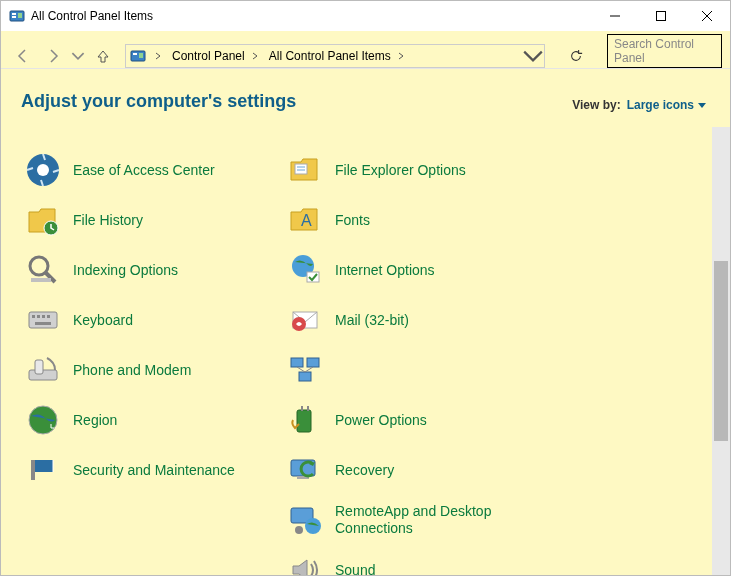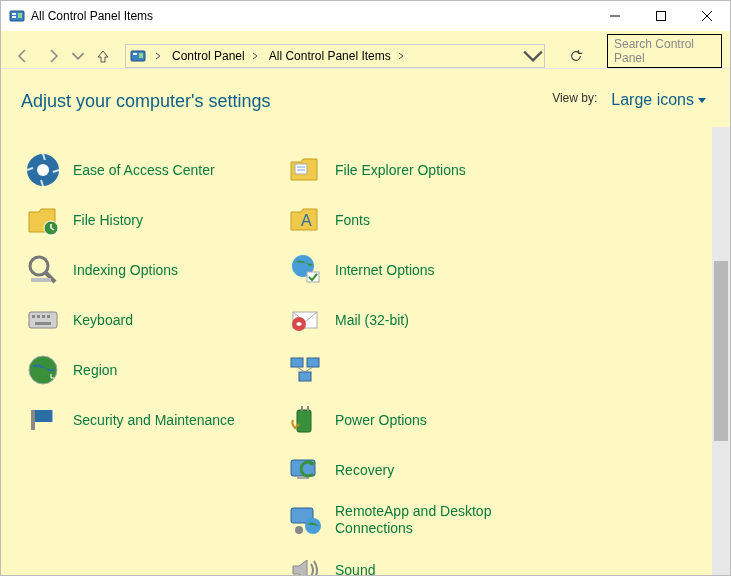--- a/index.html
+++ b/index.html
@@ -20,24 +20,24 @@
   .addr-seg { font-size:12px; color:#000; display:flex; align-items:center; height:100%; padding:0 2px 0 6px;}
   .addr-chev { width:16px; display:flex; align-items:center; justify-content:center; color:#555;}
   .addr-chev svg{width:8px;height:8px;}
   .addr-spacer{flex:1;}
   .addr-drop{width:22px;display:flex;align-items:center;justify-content:center;color:#555;}
   .refresh{ width:30px;height:24px; margin-left:10px; display:flex; align-items:center; justify-content:center; color:#333;}
   .refresh svg{width:14px;height:14px;}
   .search { margin-left:10px; border:1px solid #000000; height:34px; flex:1; display:flex; align-items:center; padding:0 6px;}
   .search span{ font-size:12px; color:#888;}
 
-  .subbar { display:flex; align-items:flex-start; padding: 22px 24px 14px 20px;}
+  .subbar { display:flex; align-items:flex-end; padding: 22px 24px 14px 20px; font-weight: bold;}
   .subbar .adj { color:#0f5f8a; font-size:18px; flex:1; }
   .subbar .viewlbl { font-size:12px; color:#333;}
-  .subbar .viewval { font-size:16px; color:#0f5f8a; margin-left:14px; display:flex; align-items:center;}
+  .subbar .viewval { font-size:12px; color:#0f5f8a; margin-left:6px; display:flex; align-items:center;}
   .subbar .viewval svg{ width:8px; height:8px; margin-left:4px; fill:#0f5f8a;}
 
   .content-wrap { flex:1; display:flex; position:relative; overflow:hidden; border-top:1px solid transparent;}
   .items-area { flex:1; overflow:hidden; padding: 18px 0 0 20px; position:relative;}
   .cols { display:flex; gap:30px;}
   .col { width: 232px; display:flex; flex-direction:column; gap:0;}
   .item { display:flex; align-items:center; height:50px; padding:2px 4px; gap:12px;}
   .item.highlight{ background:#e6f2fa; outline:2px solid #d00; outline-offset:1px;}
   .item .icon{ width:36px; height:36px; display:flex; align-items:center; justify-content:center; flex-shrink:0;}
   .item .icon svg{ width:36px; height:36px;}
@@ -206,20 +206,30 @@
                   <rect x="17" y="13" width="3" height="3" fill="#888"></rect>
                   <rect x="22" y="13" width="3" height="3" fill="#888"></rect>
                   <rect x="10" y="20" width="16" height="3" fill="#888"></rect>
                 </svg>
               </div>
               <div class="label">Keyboard</div>
             </div>
             <div class="item">
               <div class="icon">
                 <svg viewBox="0 0 36 36">
+                  <rect x="4" y="18" width="28" height="10" rx="2" fill="#d0d0d0" stroke="#888"></rect>
+                  <rect x="10" y="8" width="8" height="14" rx="2" fill="#e8e8e8" stroke="#888"></rect>
+                  <path d="M22 6 Q30 10 30 18" fill="none" stroke="#888" stroke-width="2"></path>
+                </svg>
+              </div>
+              <div class="label">Phone and Modem</div>
+            </div>
+            <div class="item">
+              <div class="icon">
+                <svg viewBox="0 0 36 36">
                   <circle cx="18" cy="18" r="14" fill="#3a8f3a"></circle>
                   <path d="M6 14 Q14 10 20 16 Q26 22 30 18" fill="#2b6ea3"></path>
                   <circle cx="18" cy="18" r="14" fill="none" stroke="#aaa"></circle>
                   <path d="M26 22 L26 26 L29 26" stroke="#fff" fill="none"></path>
                 </svg>
               </div>
               <div class="label">Region</div>
             </div>
             <div class="item">
               <div class="icon">

